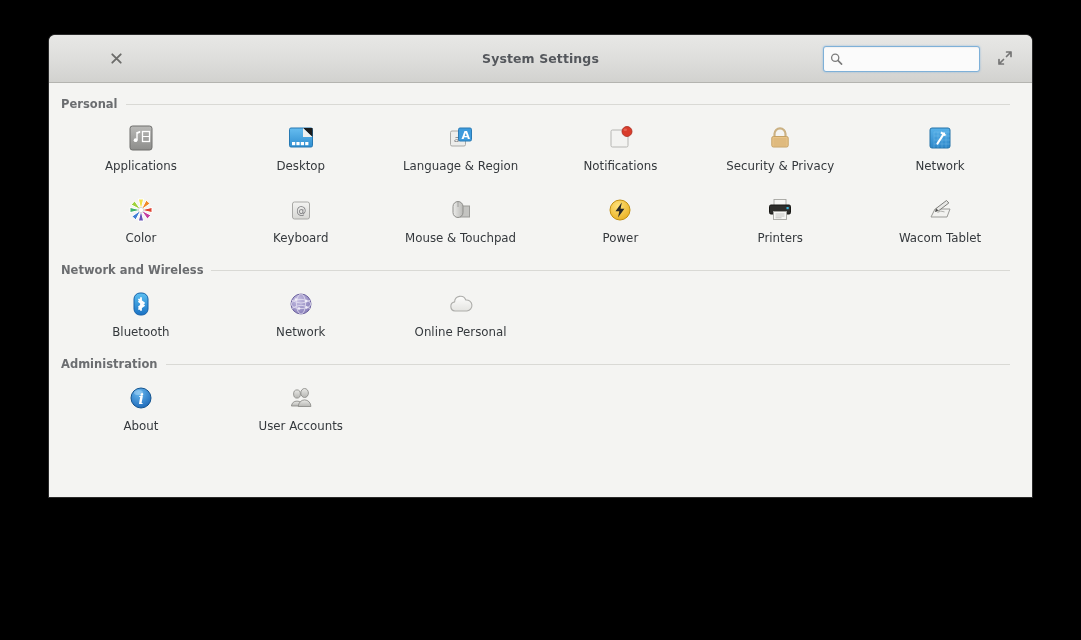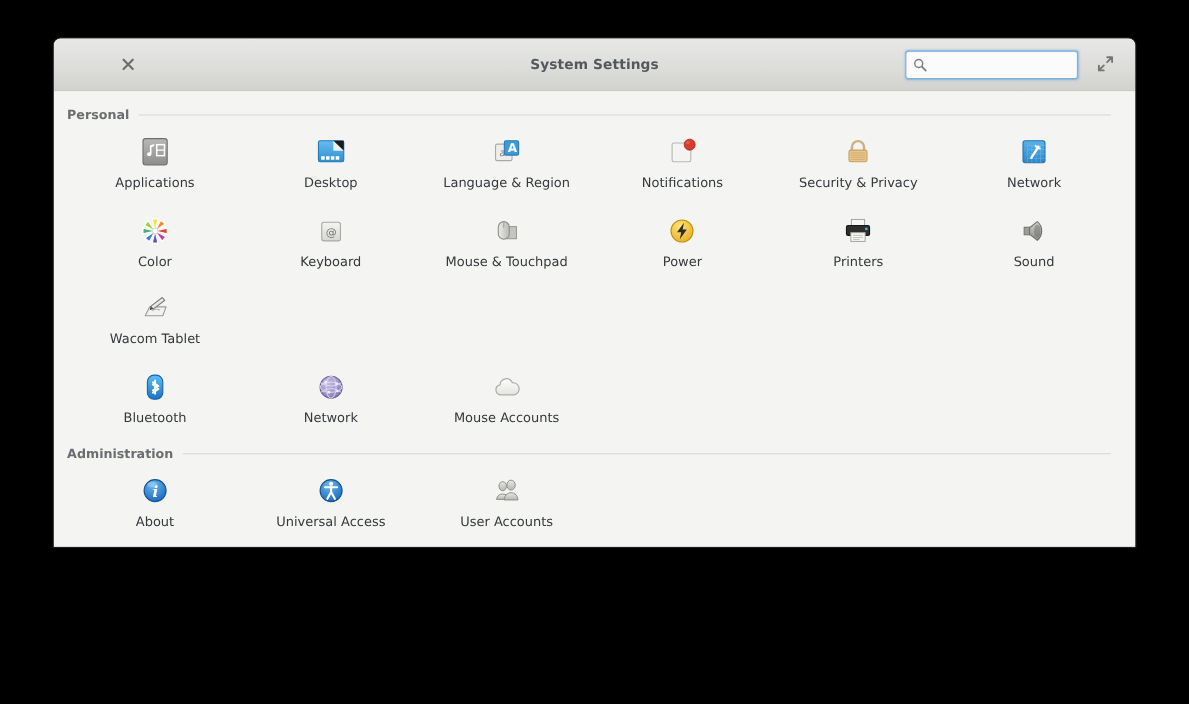--- a/index.html
+++ b/index.html
@@ -337,52 +337,40 @@
               <rect x="9" y="4.5" width="12" height="6" fill="#f7f7f5" stroke="#a5a5a2" stroke-width=".9"></rect>
               <rect x="4.5" y="10" width="21" height="9" rx="1.5" fill="#2e2e2c" stroke="#161614" stroke-width="1"></rect>
               <rect x="21.5" y="12" width="2.2" height="2.2" fill="#39b8e0"></rect>
               <rect x="8.5" y="16.5" width="13" height="8" fill="#f7f7f5" stroke="#a5a5a2" stroke-width=".9"></rect>
               <path d="M10.5 19 h9 M10.5 21 h9 M10.5 22.8 h6" stroke="#b9b9b6" stroke-width=".8"></path>
             </svg>
           </span>
           <span class="tile-label">Printers</span>
         </div>
 
-        <div class="tile">
-          <span class="tile-icon">
-            <svg width="30" height="30" viewBox="0 0 30 30">
-              <defs>
-                  <linearGradient id="sdg" x1="0" y1="0" x2="0" y2="1">
-                <stop offset="0" stop-color="#d3d3d0"></stop>
-                    <stop offset="1" stop-color="#8b8b88"></stop>
-              </linearGradient>
-                </defs>
-              <rect x="6" y="11.5" width="5" height="7" fill="#9c9c99" stroke="#6e6e6b" stroke-width=".8"></rect>
-              <path d="M11 12 L18 6.5 a11 11 0 0 1 0 17 L11 18 z" fill="url(#sdg)" stroke="#6e6e6b" stroke-width="1"></path>
-              <ellipse cx="18" cy="15" rx="3" ry="6" fill="#6e6e6b" opacity=".5"></ellipse>
-            </svg>
-          </span>
-          <span class="tile-label">Sound</span>
-        </div>
 
         <div class="tile">
           <span class="tile-icon">
             <svg width="30" height="30" viewBox="0 0 30 30">
               <path d="M6 22 L10 14 H25 L22 22 z" fill="#f2f2f0" stroke="#9a9a97" stroke-width="1" stroke-linejoin="round"></path>
               <path d="M12.5 17.5 q3 -2.5 7 -0.6" fill="none" stroke="#b0b0ad" stroke-width="1"></path>
               <path d="M11 13.5 L21.5 5.5 L23.8 8 L13.3 16 z" fill="#e8e8e6" stroke="#7d7d7a" stroke-width="1" stroke-linejoin="round"></path>
               <path d="M11 13.5 L13.3 16 L10 17 z" fill="#4a4a48"></path>
             </svg>
           </span>
           <span class="tile-label">Wacom Tablet</span>
         </div>
       </div>
     </div>
 
     <div class="group">
+      <div class="group-head">
+        <span class="group-title">Network and Wireless</span>
+        <span class="group-rule"></span>
+      </div>
       <div class="grid">
 
         <div class="tile">
           <span class="tile-icon">
             <svg width="30" height="30" viewBox="0 0 30 30">
               <defs>
                   <linearGradient id="btg" x1="0" y1="0" x2="0" y2="1">
                 <stop offset="0" stop-color="#5cc0f2"></stop>
                     <stop offset="1" stop-color="#1a72c4"></stop>
               </linearGradient>
@@ -426,21 +414,21 @@
             <svg width="30" height="30" viewBox="0 0 30 30">
               <defs>
                   <linearGradient id="cld" x1="0" y1="0" x2="0" y2="1">
                 <stop offset="0" stop-color="#fdfdfc"></stop>
                     <stop offset="1" stop-color="#e4e4e1"></stop>
               </linearGradient>
                 </defs>
               <path d="M9 22 a4.6 4.6 0 0 1 -0.4 -9.1 a5.8 5.8 0 0 1 11.2 -1.9 a4.6 4.6 0 0 1 1.2 11 z" fill="url(#cld)" stroke="#adadaa" stroke-width="1.1" stroke-linejoin="round"></path>
             </svg>
           </span>
-          <span class="tile-label">Mouse Accounts</span>
+          <span class="tile-label">Online Personal</span>
         </div>
       </div>
     </div>
 
     <div class="group">
       <div class="group-head">
         <span class="group-title">Administration</span>
         <span class="group-rule"></span>
       </div>
       <div class="grid">
@@ -456,37 +444,20 @@
                 </defs>
               <circle cx="15" cy="15" r="10" fill="url(#abg)" stroke="#14548f" stroke-width="1"></circle>
               <ellipse cx="12.5" cy="9.5" rx="4.5" ry="2.6" fill="#fff" opacity=".25"></ellipse>
               <text x="12.6" y="20.6" font-family="DejaVu Serif, serif" font-size="14" font-style="italic" font-weight="bold" fill="#fff">i</text>
             </svg>
           </span>
           <span class="tile-label">About</span>
         </div>
 
 
-        <div class="tile">
-          <span class="tile-icon">
-            <svg width="30" height="30" viewBox="0 0 30 30">
-              <defs>
-                  <radialGradient id="uag" cx="0.4" cy="0.25" r="0.85">
-                <stop offset="0" stop-color="#68b8ef"></stop>
-                    <stop offset="1" stop-color="#1763b5"></stop>
-              </radialGradient>
-                </defs>
-              <circle cx="15" cy="15" r="10" fill="url(#uag)" stroke="#14548f" stroke-width="1"></circle>
-              <circle cx="15" cy="8.8" r="1.9" fill="#fff"></circle>
-              <path d="M9.5 12 h11" stroke="#fff" stroke-width="1.9" stroke-linecap="round"></path>
-              <path d="M15 11.8 L15 16.2 L11.6 22.5 M15 16.2 L18.4 22.5" fill="none" stroke="#fff" stroke-width="1.9" stroke-linecap="round" stroke-linejoin="round"></path>
-            </svg>
-          </span>
-          <span class="tile-label">Universal Access</span>
-        </div>
 
         <div class="tile">
           <span class="tile-icon">
             <svg width="30" height="30" viewBox="0 0 30 30">
               <defs>
                   <linearGradient id="uag2" x1="0" y1="0" x2="0" y2="1">
                 <stop offset="0" stop-color="#e9e9e6"></stop>
                     <stop offset="1" stop-color="#b6b6b3"></stop>
               </linearGradient>
                 </defs>

